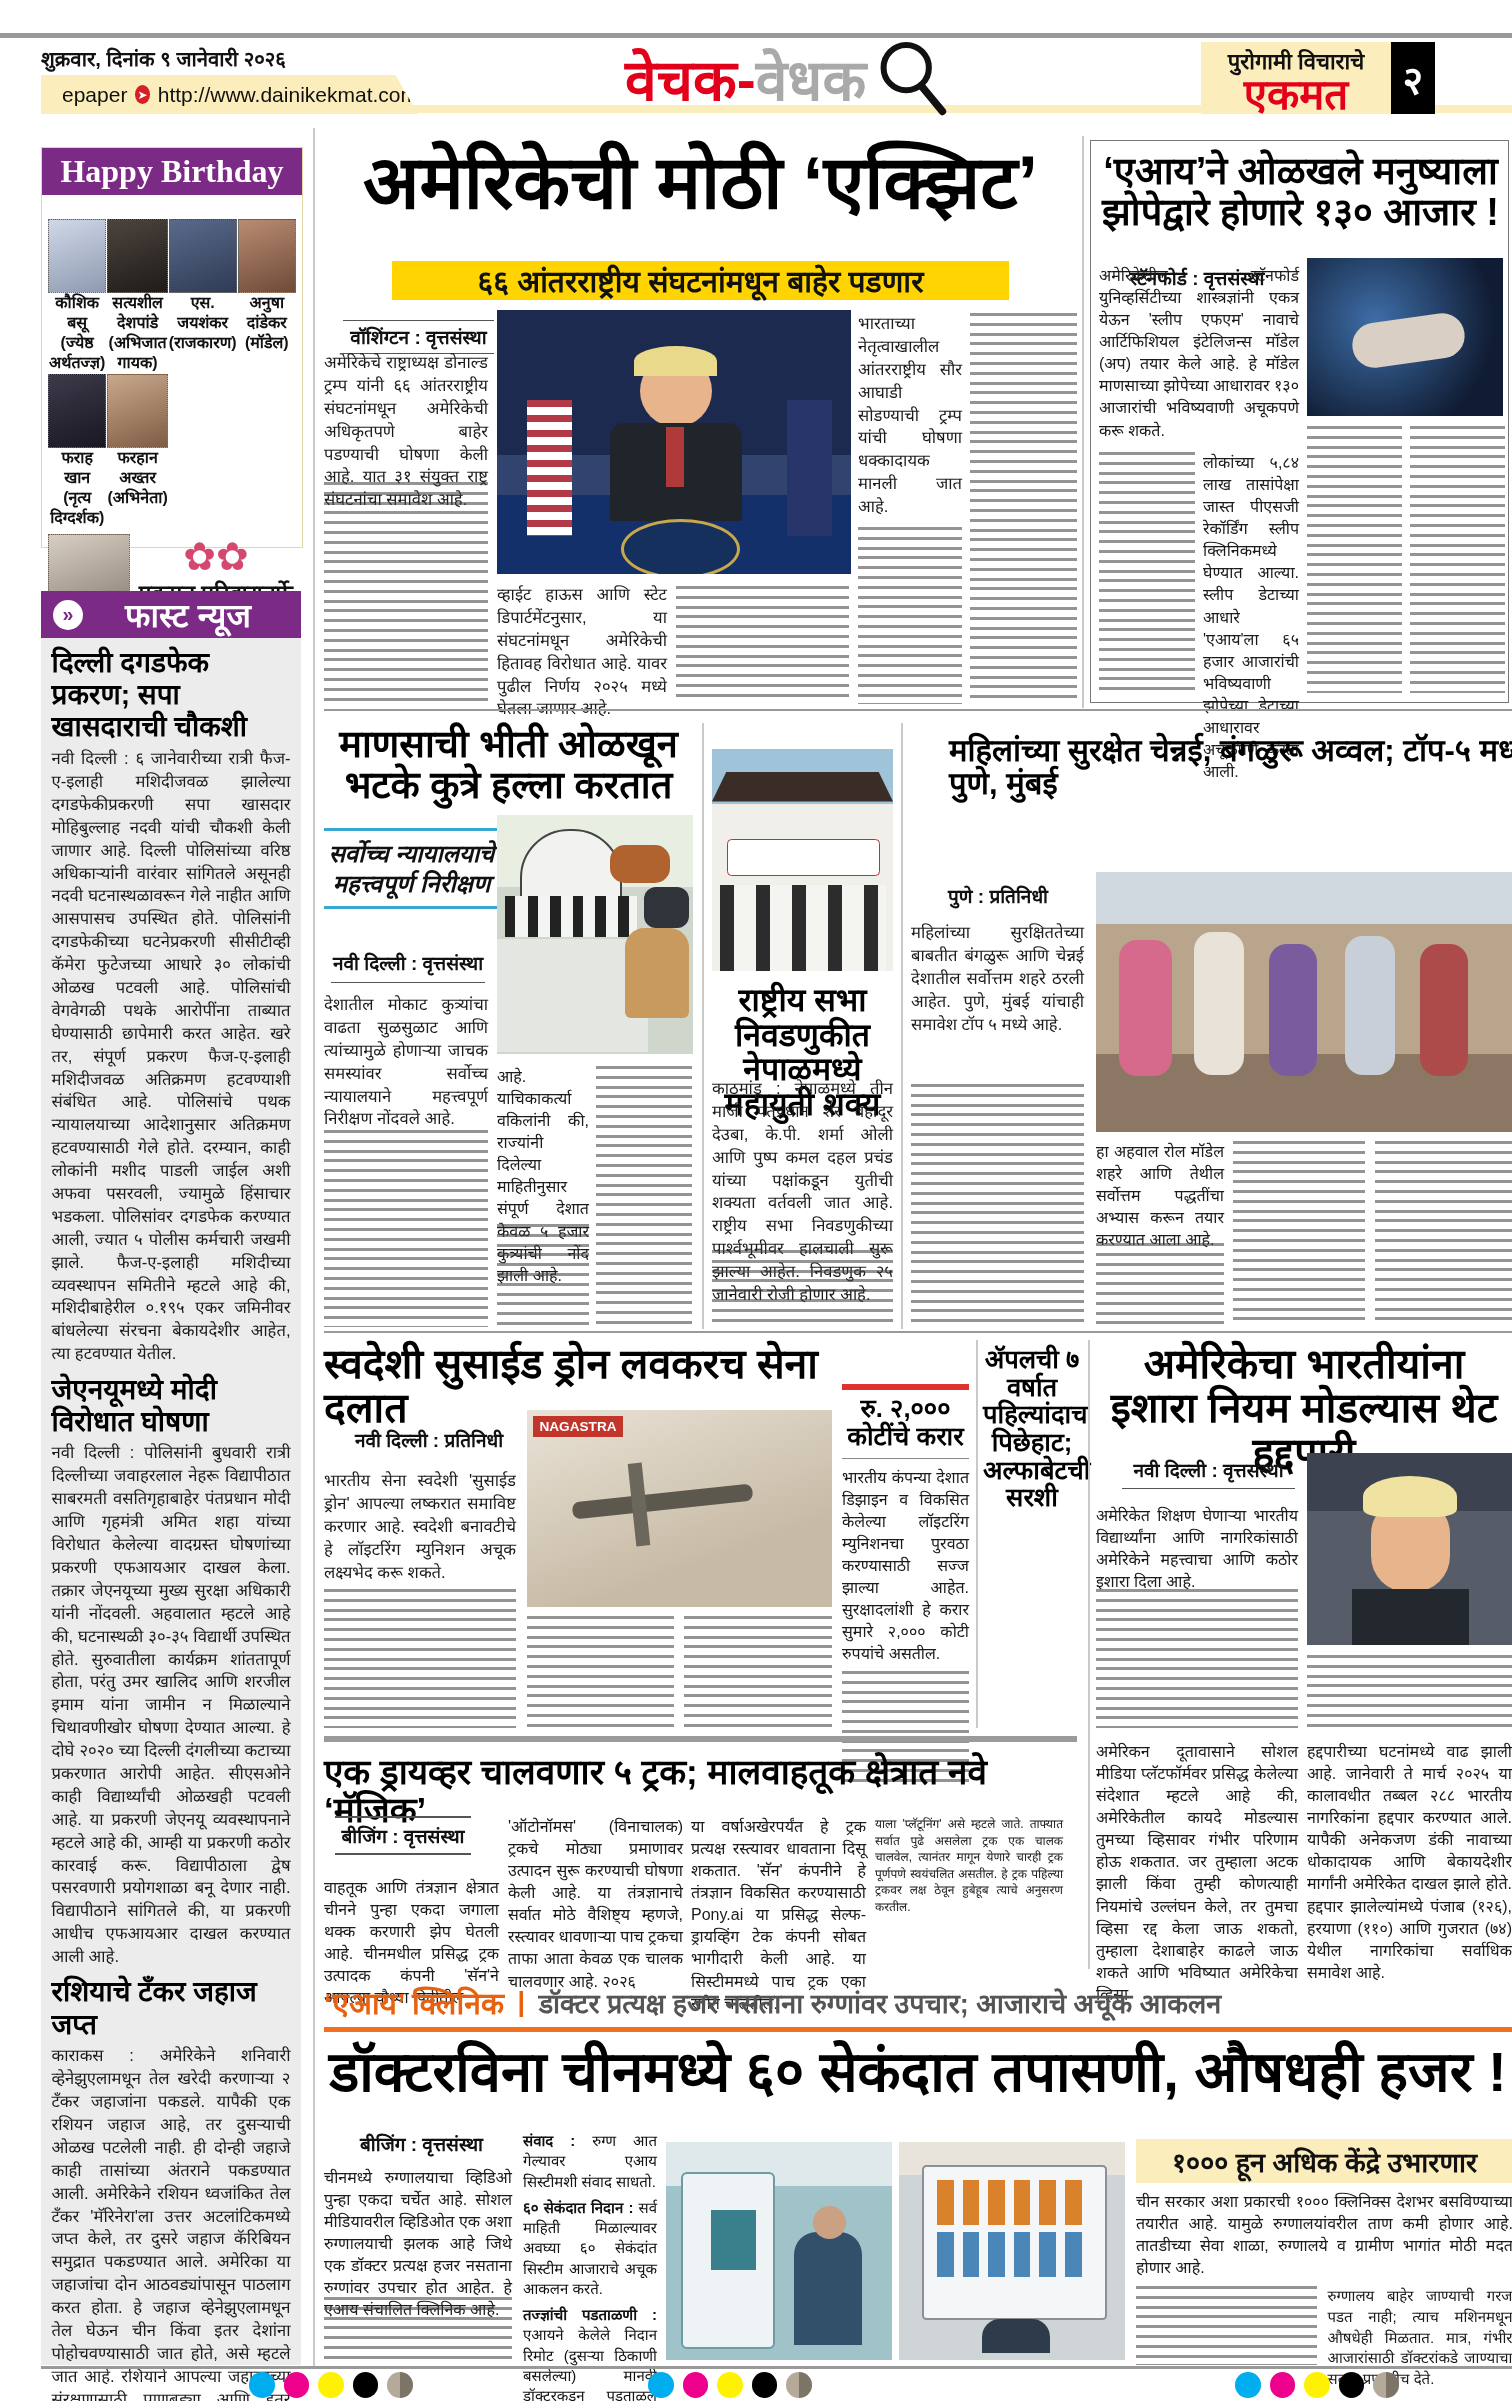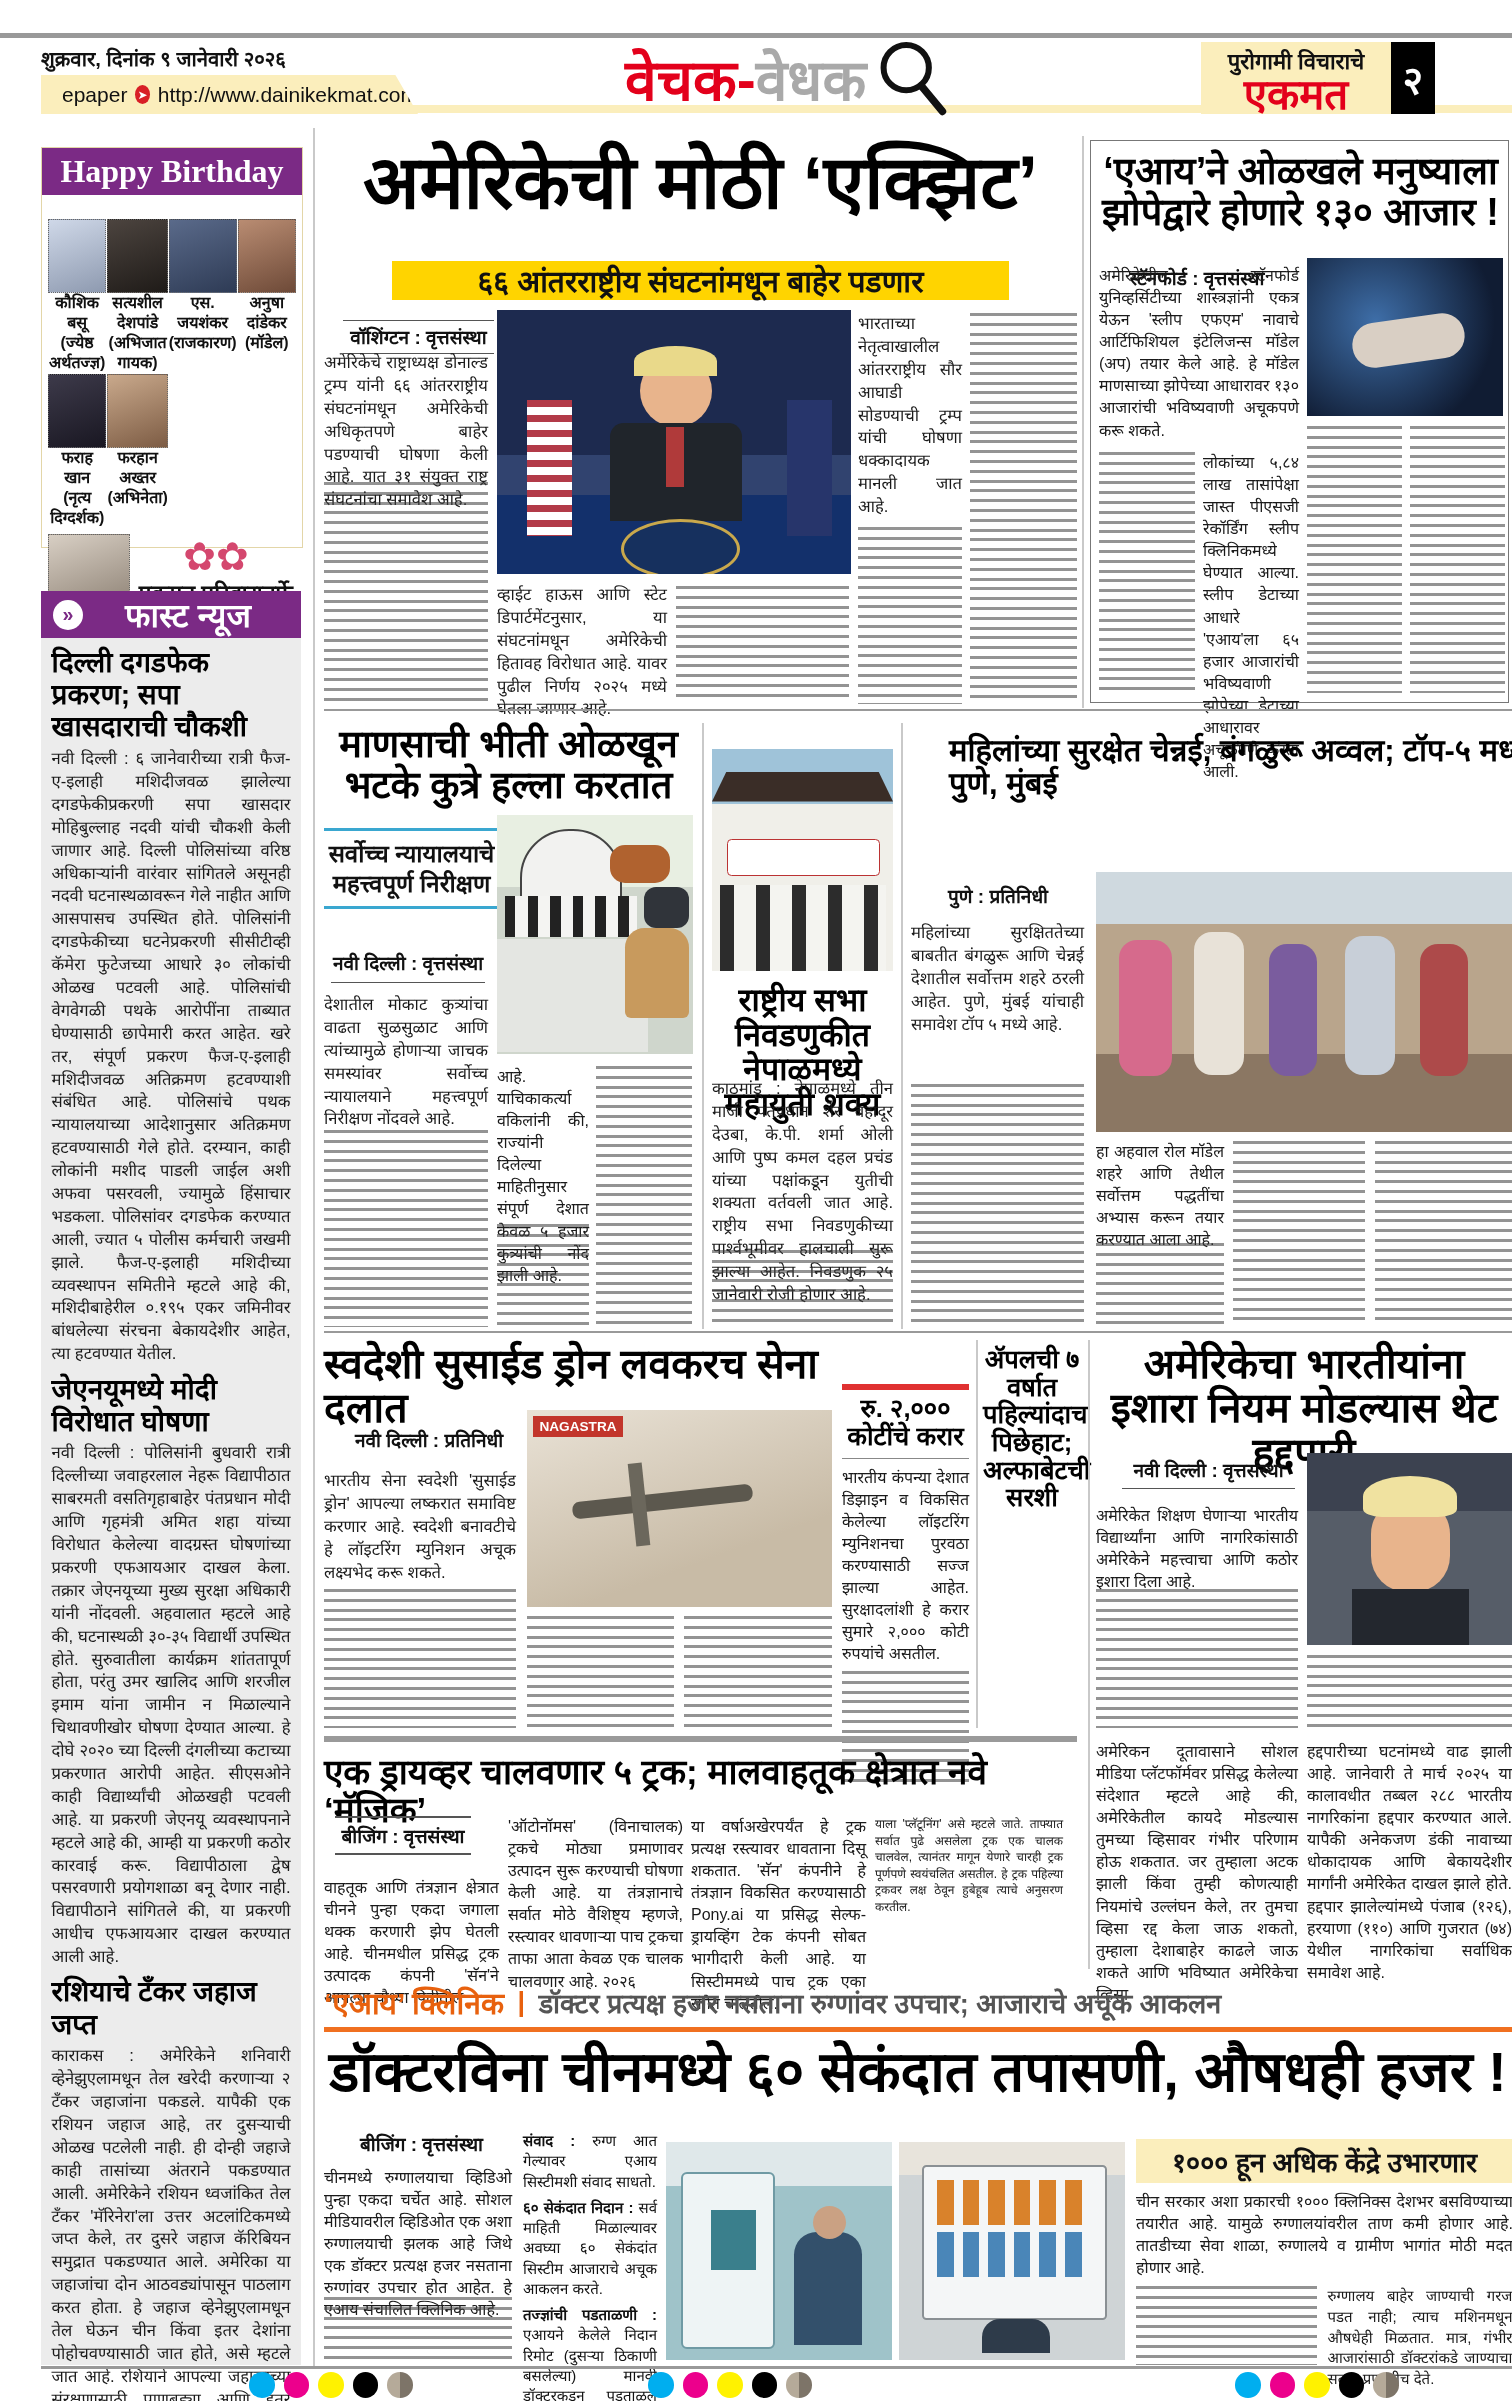--- a/index.html
+++ b/index.html
@@ -136,21 +136,21 @@
   </div>
   <div class="abs body-txt" style="left:1099px;top:265px;width:200px;font-size:16px;">अमेरिकेतील स्टॅनफोर्ड युनिव्हर्सिटीच्या शास्त्रज्ञांनी एकत्र येऊन 'स्लीप एफएम' नावाचे आर्टिफिशियल इंटेलिजन्स मॉडेल (अप) तयार केले आहे. हे मॉडेल माणसाच्या झोपेच्या आधारावर १३० आजारांची भविष्यवाणी अचूकपणे करू शकते.</div>
   <div class="abs greek" style="left:1099px;top:452px;width:96px;height:241px;"></div>
   <div class="abs body-txt" style="left:1203px;top:452px;width:96px;font-size:16px;">लोकांच्या ५,८४ लाख तासांपेक्षा जास्त पीएसजी रेकॉर्डिंग स्लीप क्लिनिकमध्ये घेण्यात आल्या. स्लीप डेटाच्या आधारे 'एआय'ला ६५ हजार आजारांची भविष्यवाणी झोपेच्या डेटाच्या आधारावर अचूकपणे करता आली.</div>
   <div class="abs greek" style="left:1307px;top:426px;width:95px;height:267px;"></div>
   <div class="abs greek" style="left:1410px;top:426px;width:95px;height:267px;"></div>
 
   <div class="abs rule" style="left:324px;top:709px;width:1188px;height:1.5px;"></div>
 
   <div class="abs hl" style="left:324px;top:724px;width:369px;font-size:38px;text-align:center;">माणसाची भीती ओळखून भटके कुत्रे हल्ला करतात</div>
-  <div class="abs kicker-rules" style="left:324px;top:828px;width:169px;padding:7.5px 3px;text-align:center;font-size:24px;font-weight:bold;line-height:1.25;">सर्वोच्च न्यायालयाचे महत्त्वपूर्ण निरीक्षण</div>
+  <div class="abs kicker-rules" style="left:324px;top:828px;width:169px;padding:7.5px 3px;text-align:center;font-size:24px;font-weight:bold;line-height:1.25;font-style:italic;">सर्वोच्च न्यायालयाचे महत्त्वपूर्ण निरीक्षण</div>
   <div class="abs byline" style="left:331px;top:950px;width:154px;text-align:center;border-bottom:1.5px solid #555;padding-bottom:6px;">नवी दिल्ली : वृत्तसंस्था</div>
   <div class="abs photo" style="left:497px;top:815px;width:196px;height:239px;background:linear-gradient(180deg,#e8efe2 0 30%,#cfd6cc 30% 100%);">
     <div style="position:absolute;left:22.6px;top:13.6px;width:98px;height:68px;border-radius:49px 49px 0 0;background:#f2f2f0;border:2.3px solid #444;"></div>
     <div style="position:absolute;left:7.5px;top:81px;width:132px;height:41px;background:repeating-linear-gradient(90deg,#222 0 10.5px,#f4f4f2 10.5px 22.6px);"></div>
     <div style="position:absolute;left:0;top:124px;width:151px;height:113px;background:#e4e6e2;"></div>
     <div style="position:absolute;left:113px;top:30px;width:60px;height:38px;border-radius:15px;background:#b0622f;"></div>
     <div style="position:absolute;left:128px;top:113px;width:64px;height:90px;border-radius:19.6px 19.6px 6px 6px;background:#c89a5d;"></div>
     <div style="position:absolute;left:147px;top:72px;width:45px;height:41px;border-radius:12px;background:#30343a;"></div>
   </div>
   <div class="abs body-txt" style="left:324px;top:994px;width:164px;">देशातील मोकाट कुत्र्यांचा वाढता सुळसुळाट आणि त्यांच्यामुळे होणाऱ्या जाचक समस्यांवर सर्वोच्च न्यायालयाने महत्त्वपूर्ण निरीक्षण नोंदवले आहे.</div>

